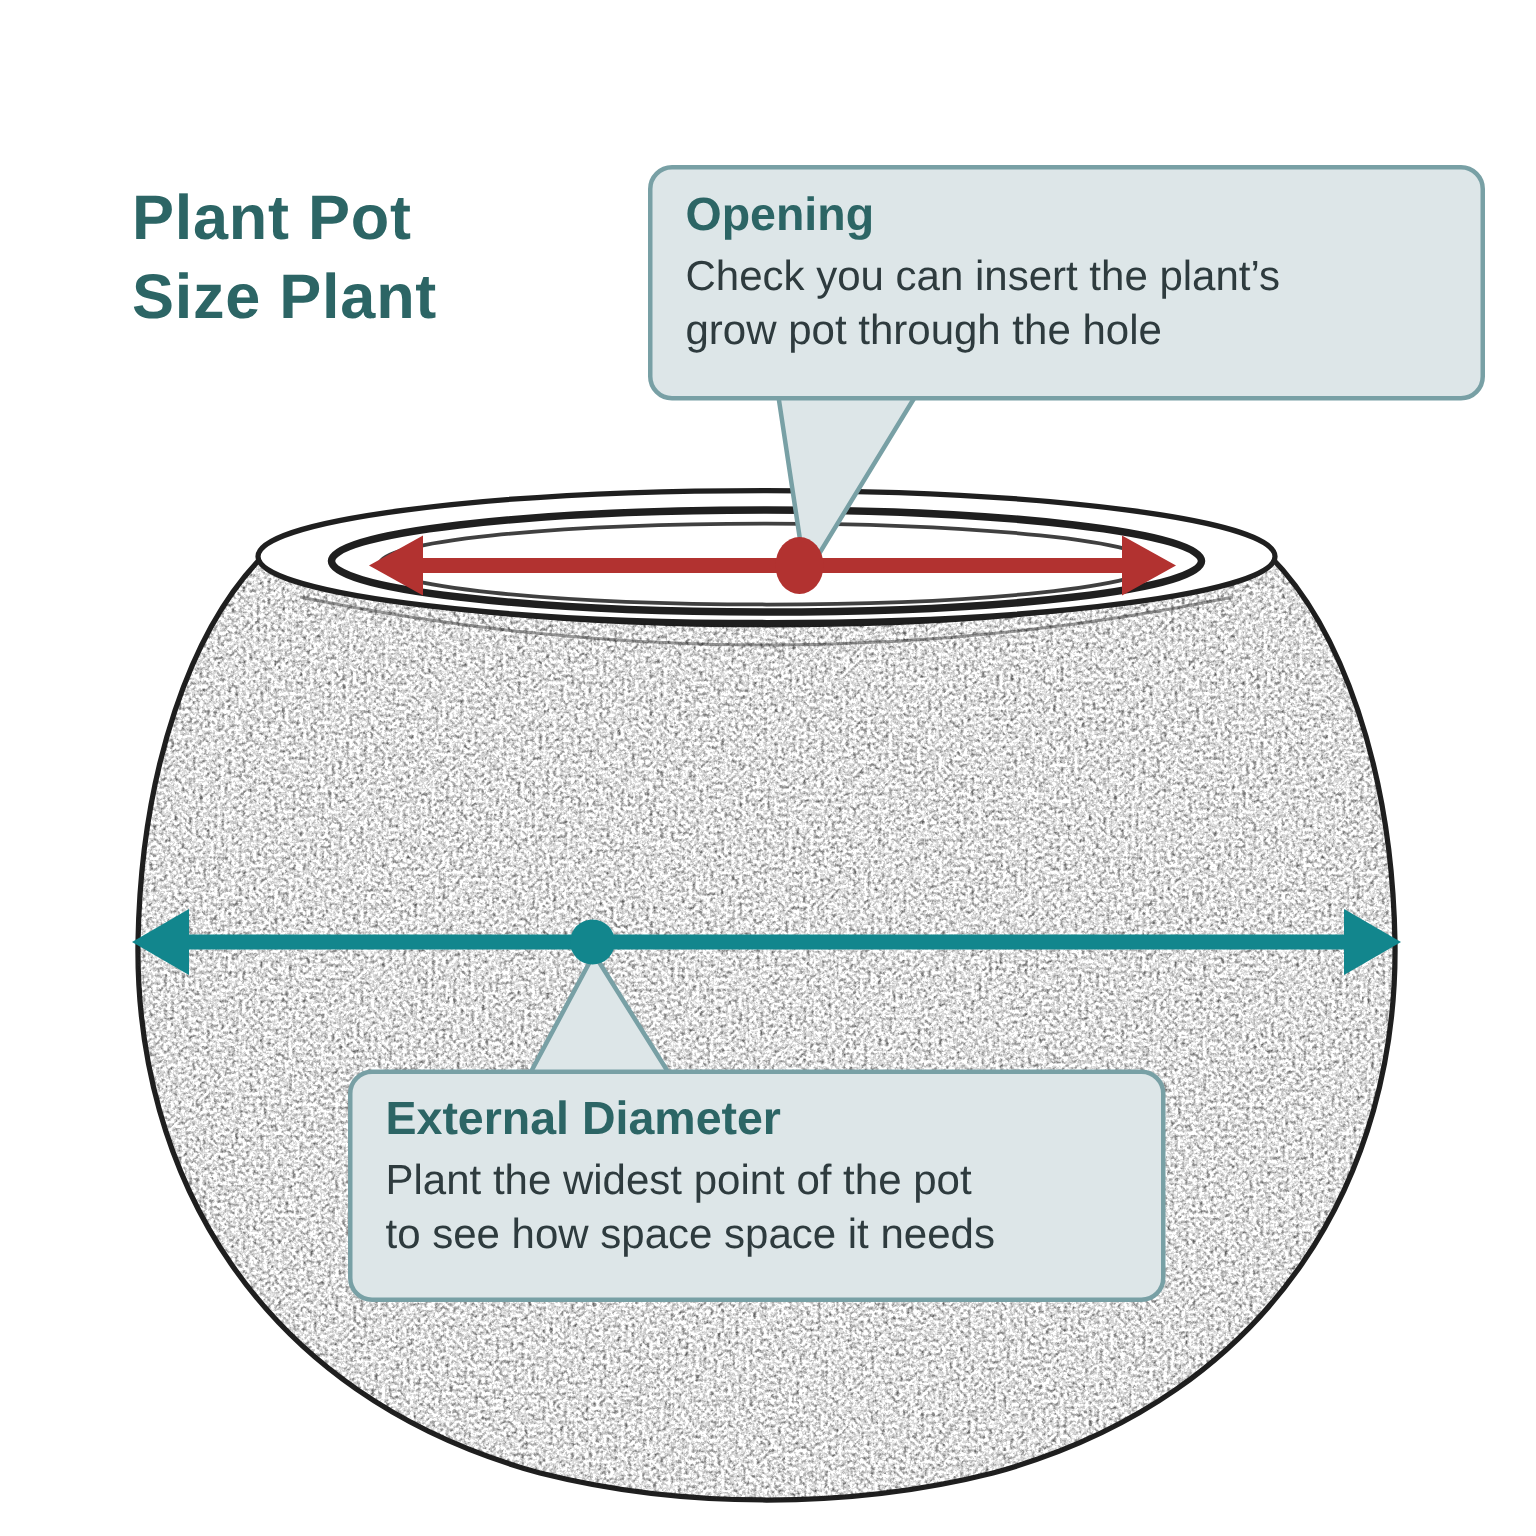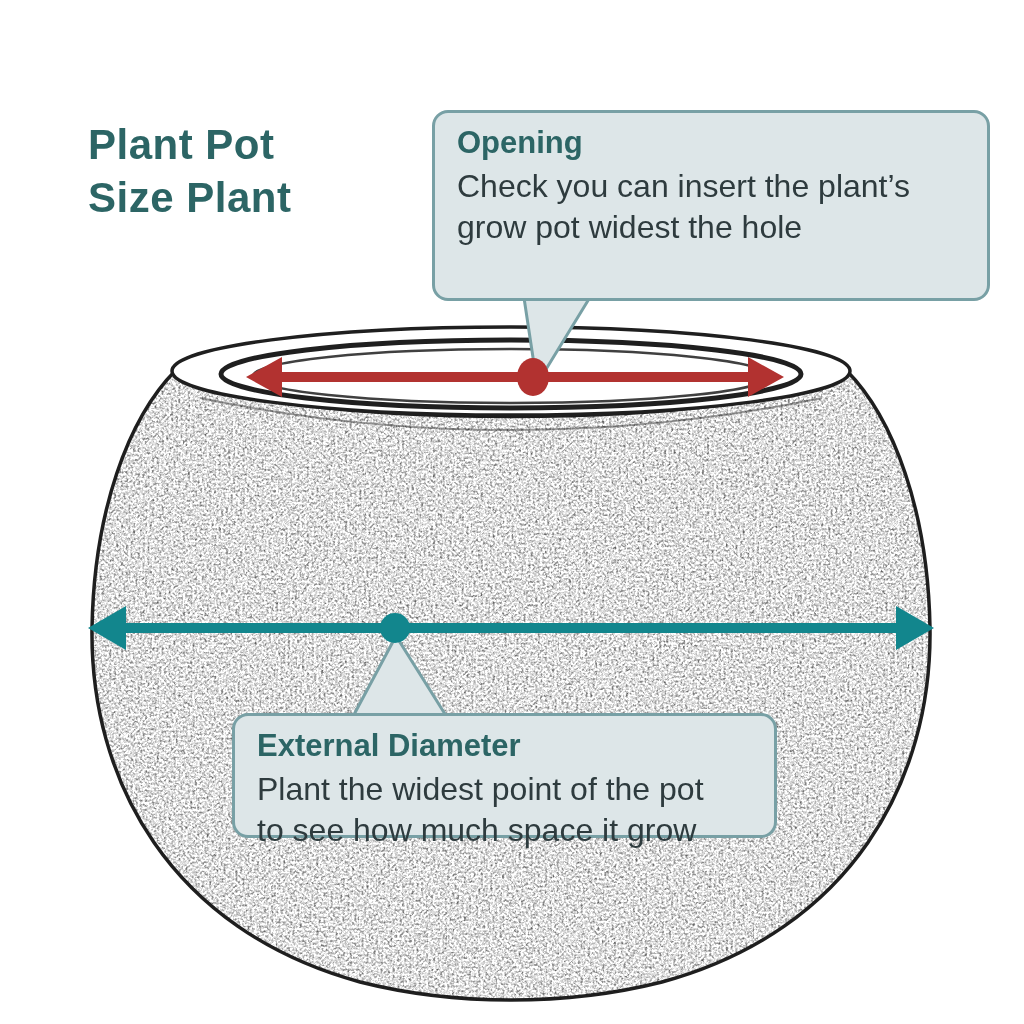--- a/index.html
+++ b/index.html
@@ -26,26 +26,26 @@
     border:3px solid var(--callout_border,#78a0a5);
     border-radius:16px;
     padding:12px 22px 10px 22px;
   }
   .callout-heading{
     font-size:31px;font-weight:700;
     color:var(--teal_dark,#2c6565);
     margin:0 0 5px 0;
   }
   .callout-line{
-    font-size:32px;
+    font-size:28px;
     color:var(--body_text,#2e3b3e);
     line-height:1.28;
   }
-  #callout-opening{left:432px;top:110px;width:558px;height:191px;}
-  #callout-diameter{left:232px;top:713px;width:545px;height:125px;}
+  #callout-opening{left:432px;top:110px;width:558px;height:157px;}
+  #callout-diameter{left:232px;top:713px;width:545px;height:155px;}
 </style>
 </head>
 <body>
 
 <div class="canvas">
 
   <svg class="diagram-svg" width="1024" height="1024" viewBox="0 0 1024 1024">
     <defs>
       <filter id="speckle" x="0" y="0" width="1024" height="1024" filterUnits="userSpaceOnUse">
         <feTurbulence type="fractalNoise" baseFrequency="0.42" numOctaves="3" seed="11" result="n"></feTurbulence>
@@ -86,22 +86,22 @@
   </svg>
 
   <div class="overlay title">
     <div>Plant Pot</div>
     <div>Size Plant</div>
   </div>
 
   <div id="callout-opening" class="overlay callout">
     <div class="callout-heading">Opening</div>
     <div class="callout-line">Check you can insert the plant’s</div>
-    <div class="callout-line">grow pot widest the hole</div>
+    <div class="callout-line">grow pot through the hole</div>
   </div>
 
   <div id="callout-diameter" class="overlay callout">
     <div class="callout-heading">External Diameter</div>
     <div class="callout-line">Plant the widest point of the pot</div>
-    <div class="callout-line">to see how much space it grow</div>
+    <div class="callout-line">to see how space space it needs</div>
   </div>
 
 </div>
 
 </body></html>

